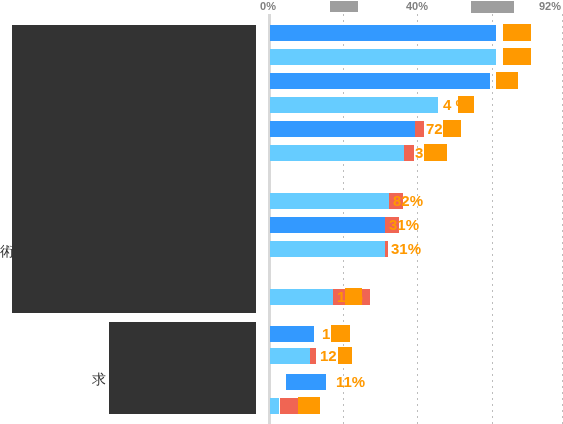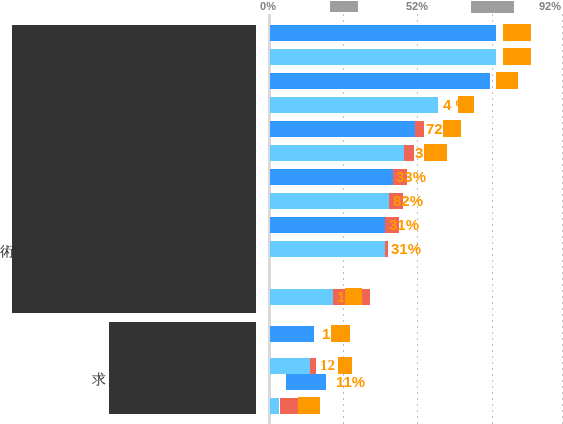--- a/index.html
+++ b/index.html
@@ -36,21 +36,21 @@
   .partial-char{position:absolute;font-size:14px;color:#333;white-space:nowrap;
     font-family:"DejaVu Sans",sans-serif;}
 </style>
 </head>
 <body>
 
 <div id="chart-root">
 
   <div class="tick-label" style="left:268px;">0%</div>
   <div class="tick-label" style="left:343px;">20%</div>
-  <div class="tick-label" style="left:417px;">52%</div>
+  <div class="tick-label" style="left:417px;">40%</div>
   <div class="tick-label" style="left:492px;">60%</div>
   <div class="tick-label" style="left:550px;">92%</div>
 
   <div class="redact-tick" style="left:330px;top:1px;width:28px;height:11px;"></div>
   <div class="redact-tick" style="left:471px;top:1px;width:43px;height:12px;"></div>
 
   <div class="axis-line"></div>
 
   <div class="gridline" style="left:343px;"></div>
   <div class="gridline" style="left:417px;"></div>
@@ -88,25 +88,20 @@
     <div class="val-redact" style="left:443px;width:18px;"></div>
   </div>
 
   <div class="bar-row" style="top:141px;">
     <div class="bar b" style="width:134px;"></div>
     <div class="bar-redact" style="left:404px;width:10px;"></div>
     <div class="val-label" style="left:415px;">3 %</div>
     <div class="val-redact" style="left:424px;width:23px;"></div>
   </div>
 
-  <div class="bar-row" style="top:165px;">
-    <div class="bar a" style="width:123px;"></div>
-    <div class="bar-redact" style="left:393px;width:14px;"></div>
-    <div class="val-label" style="left:396px;">33%</div>
-  </div>
 
   <div class="bar-row" style="top:189px;">
     <div class="bar b" style="width:119px;"></div>
     <div class="bar-redact" style="left:389px;width:14px;"></div>
     <div class="val-label" style="left:393px;">82%</div>
   </div>
 
   <div class="bar-row" style="top:213px;">
     <div class="bar a" style="width:115px;"></div>
     <div class="bar-redact" style="left:385px;width:14px;"></div>
@@ -126,21 +121,21 @@
     <div class="val-label" style="left:337px;">1 %</div>
     <div class="val-redact" style="left:345px;width:17px;"></div>
   </div>
 
   <div class="bar-row" style="top:322px;">
     <div class="bar a" style="width:44px;"></div>
     <div class="val-label" style="left:322px;">1 %</div>
     <div class="val-redact" style="left:331px;width:19px;"></div>
   </div>
 
-  <div class="bar-row" style="top:354px;font-family:Liberation Serif, serif;">
+  <div class="bar-row" style="top:344px;">
     <div class="bar b" style="width:40px;"></div>
     <div class="bar-redact" style="left:310px;width:6px;"></div>
     <div class="val-label" style="left:320px;">12</div>
     <div class="val-redact" style="left:338px;width:14px;"></div>
   </div>
 
   <div class="bar-row" style="top:370px;margin-left:16px;">
     <div class="bar a" style="width:40px;"></div>
     <div class="val-label" style="left:320px;">11%</div>
   </div>

